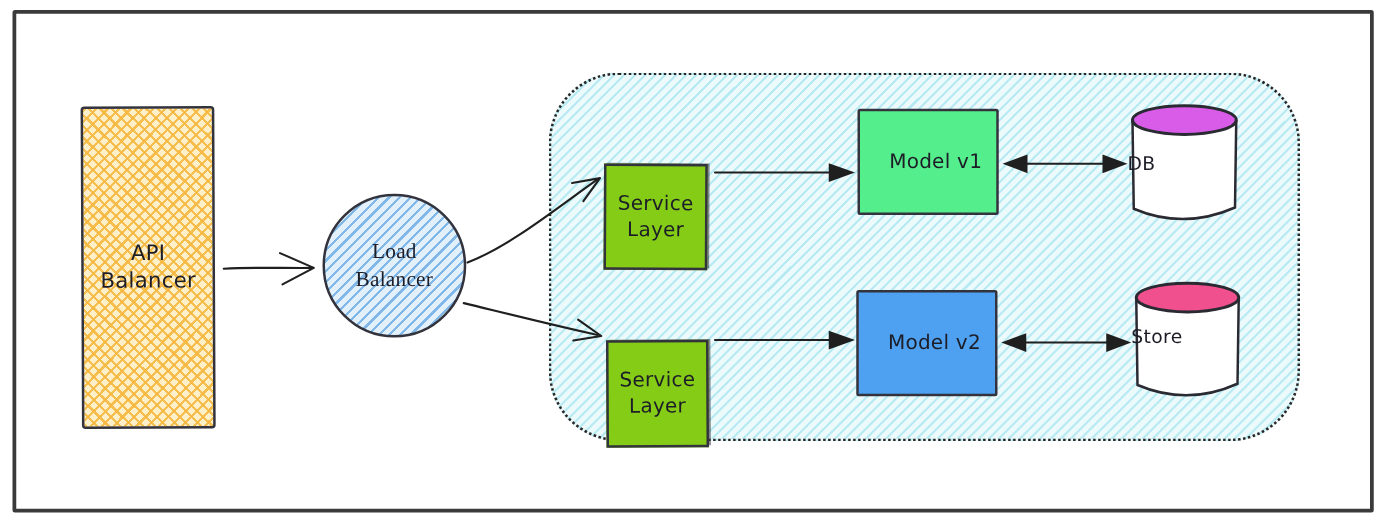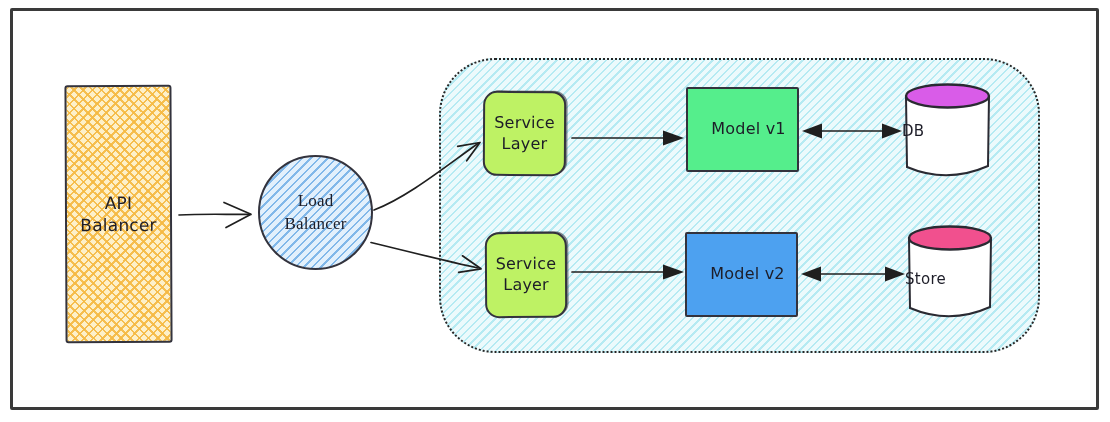--- a/index.html
+++ b/index.html
@@ -61,42 +61,43 @@
     position: absolute;
     left: 439px; top: 58px; width: 601px; height: 295px;
     border: 2.5px dotted #262626;
     border-radius: 56px;
     background-color: #ecfafc;
     background-image:
       repeating-linear-gradient(135deg, rgba(137,221,234,0.55) 0 1.7px, transparent 1.7px 5.8px);
   }
   
   .service {
-    background-color: #bef264;
-    border-radius: 14px;
+    background-color: #84cc16;
+    border-radius: 0;
     font-size: 16px;
     box-shadow: 2px -1px 0 -0.5px rgba(46,46,56,0.55);
+    margin-top: 40px;
   }
   .service-top { left: 483px; top: 91px; width: 83px; height: 85px; transform: rotate(0.3deg); }
   .service-bottom { left: 485px; top: 232px; width: 82px; height: 86px; transform: rotate(-0.3deg); }
   
   .model { border-radius: 2px; font-size: 16px; padding-left: 12px; }
   .model-v1 { left: 686px; top: 87px; width: 113px; height: 85px; background-color: #55ee8c; }
   .model-v2 { left: 685px; top: 232px; width: 113px; height: 85px; background-color: #4da1f0; }
   
   .cyl { position: absolute; }
   .cyl-db    { left: 902px; top: 82px;  width: 91px; height: 101px; }
   .cyl-store { left: 905px; top: 224px; width: 90px; height: 100px; }
   .cyl-label {
     position: absolute;
     width: 100%; text-align: left;
     font-size: 15px; letter-spacing: 0.3px;
   }
   .cyl-db .cyl-label    { top: 40px; }
-  .cyl-store .cyl-label { top: 46px; }
+  .cyl-store .cyl-label { top: 36px; }
   .overlay {
     position: absolute; left: 0; top: 0;
     width: 1110px; height: 422px;
     pointer-events: none;
   }
 </style>
 </head>
 <body>
 
 <div class="stage">

